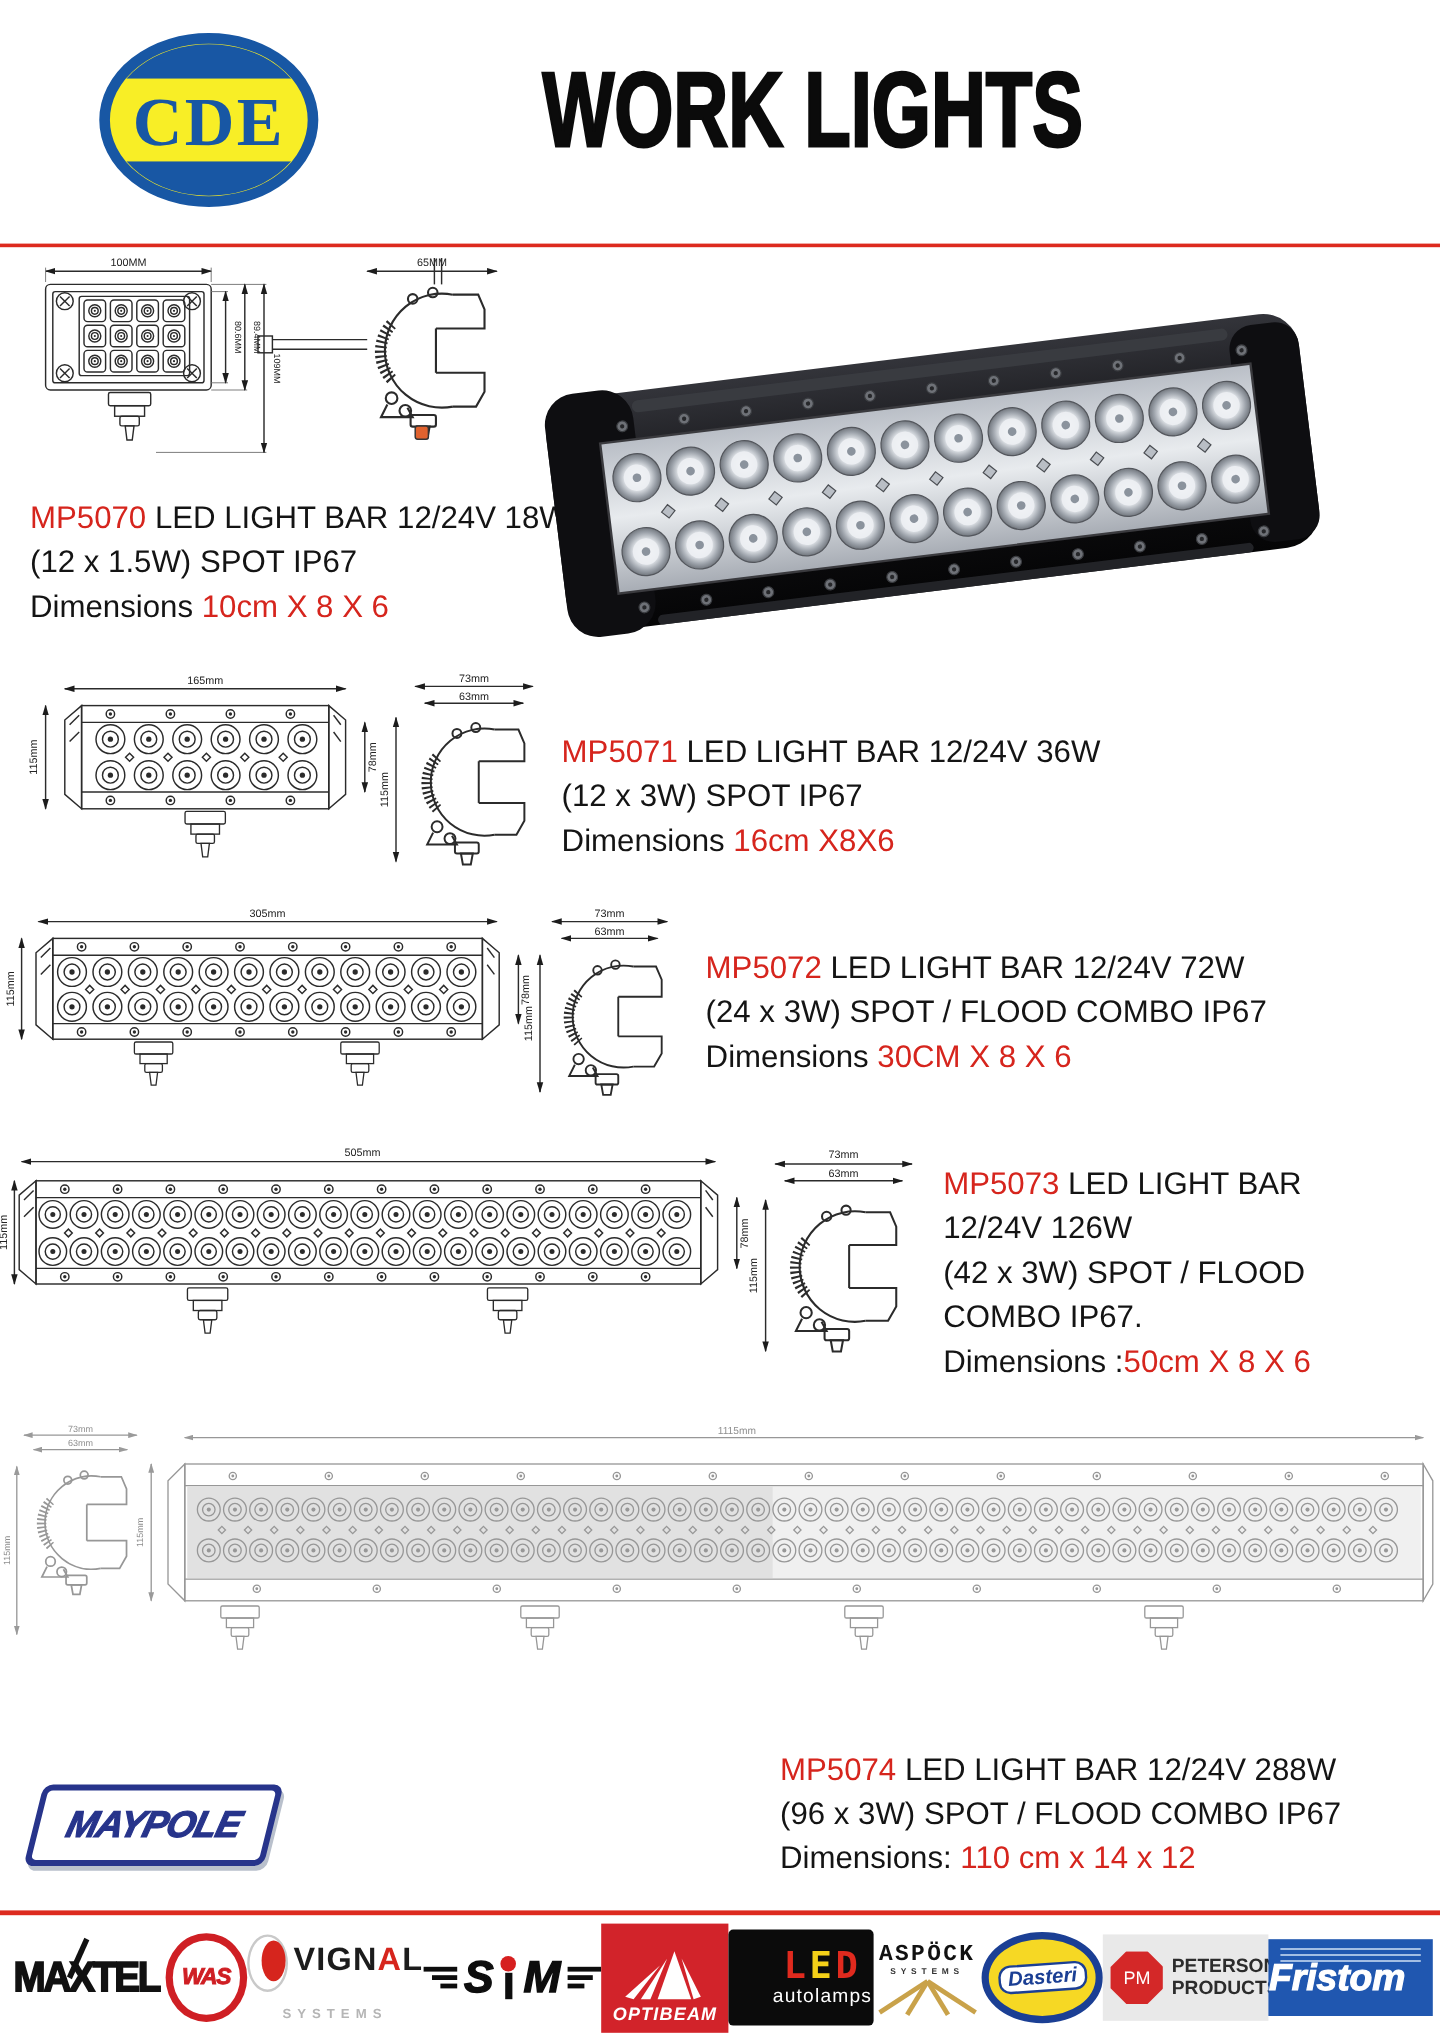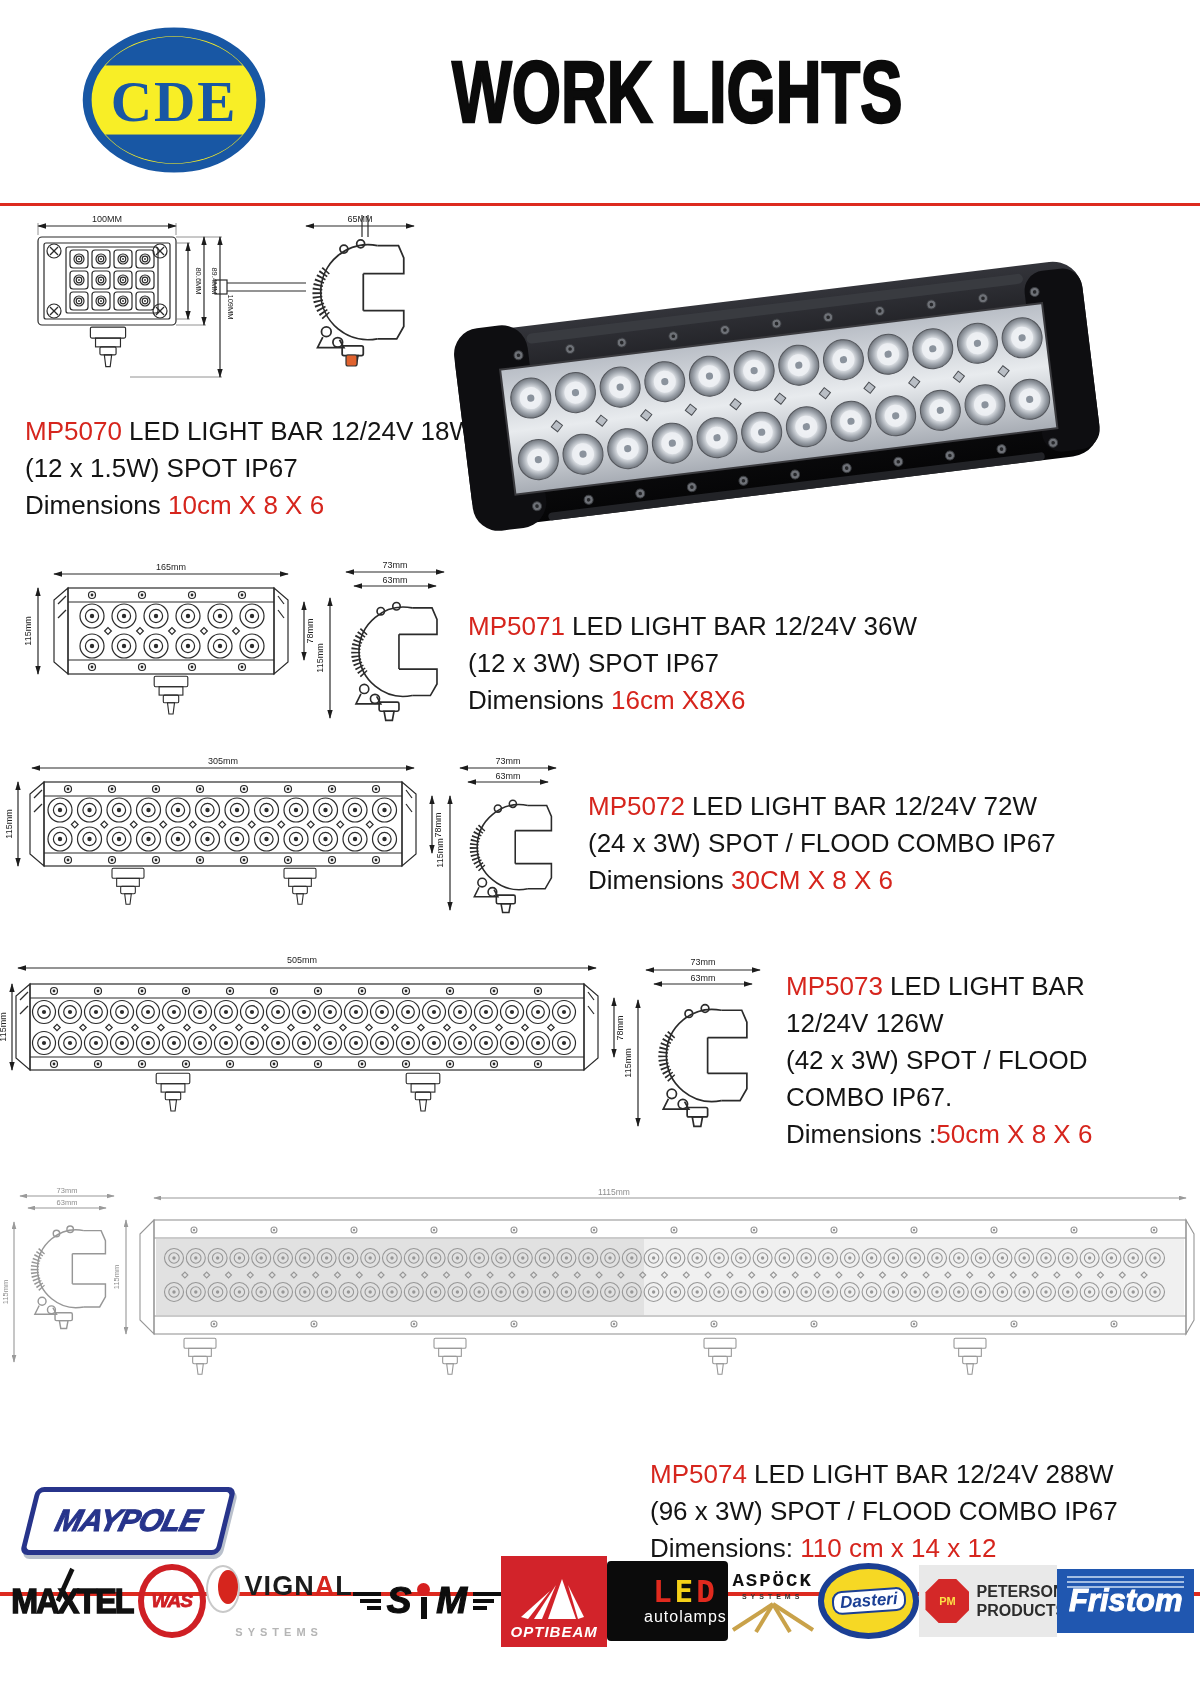--- a/index.html
+++ b/index.html
@@ -52,21 +52,21 @@
   
   .maypole{left:28px;top:1487px;width:190px;height:58px;transform:skewX(-14deg);
      background:var(--maypole_blue,#27348b);border-radius:8px;padding:5px;
      box-shadow:3px 4px 0 #b9c0cc;}
   .mp-inner{background:#fff;height:100%;border-radius:4px;display:flex;
      align-items:center;justify-content:center;}
   .mp-inner span{font-style:italic;font-weight:bold;font-size:31px;
      color:var(--maypole_blue,#27348b);letter-spacing:-1px;-webkit-text-stroke:1px var(--maypole_blue,#27348b);}
 
   
-  .footer{left:6px;top:1555px;width:1188px;height:92px;display:flex;
+  .footer{left:6px;top:1602px;width:1188px;height:92px;display:flex;
      align-items:center;justify-content:space-between;}
   .maxtel{position:relative;font-weight:bold;font-size:35px;letter-spacing:-2px;
      color:#111;transform:scaleX(.92);-webkit-text-stroke:1.5px #111;}
   .maxtel .slash{position:absolute;left:56px;top:-14px;width:5px;height:36px;
      background:#111;transform:rotate(26deg);}
   .was{width:62px;height:62px;border:6px solid var(--was_red,#cf1f24);border-radius:50%;
      display:flex;align-items:center;justify-content:center;}
   .was-text{color:var(--was_red,#cf1f24);font-weight:bold;font-style:italic;
      font-size:19px;letter-spacing:-1px;-webkit-text-stroke:.8px var(--was_red,#cf1f24);}
   .vignal{display:flex;flex-direction:column;align-items:center;gap:20px;}
@@ -100,24 +100,24 @@
   .aspock-sub{font-size:7px;letter-spacing:4px;color:#333;margin:1px 0 2px;font-weight:bold;}
   .dasteri{width:100px;height:64px;border:6px solid var(--dasteri_blue,#1b3f94);border-radius:50%;
      background:var(--dasteri_yellow,#f6d824);display:flex;align-items:center;justify-content:center;}
   .dasteri-band{background:#fff;border:2px solid var(--dasteri_blue,#1b3f94);border-radius:10px;
      padding:0 6px;transform:rotate(-4deg);font-style:italic;font-weight:bold;font-size:17px;
      color:var(--dasteri_blue,#1b3f94);}
   .peterson{width:138px;height:72px;background:#e9e9e9;display:flex;align-items:center;
      gap:7px;padding:4px 6px;box-sizing:border-box;}
   .pm-badge{width:44px;height:44px;min-width:44px;background:var(--peterson_red,#d42828);
      clip-path:polygon(30% 0,70% 0,100% 30%,100% 70%,70% 100%,30% 100%,0 70%,0 30%);
-     color:#fde047;font-weight:bold;display:flex;align-items:center;justify-content:center;font-size:11px;}
+     color:#ffffff;font-weight:normal;display:flex;align-items:center;justify-content:center;font-size:15px;}
   .peterson-text{font-size:16px;font-weight:bold;color:#2c2c2c;line-height:19px;}
   .fristom{width:152px;height:64px;background:var(--fristom_blue,#2057b0);color:#fff;
-     display:flex;align-items:center;justify-content:center;font-style:italic;
+     display:flex;align-items:center;justify-content:flex-start;font-style:italic;
      font-weight:bold;font-size:31px;position:relative;-webkit-text-stroke:1px #fff;}
   .fristom .lines{position:absolute;left:10px;top:7px;right:10px;height:12px;
      background:repeating-linear-gradient(to bottom,#cfe0f4 0 2px,transparent 2px 5px);opacity:.75;}
 </style>
 </head>
 <body>
 
 <svg width="0" height="0" style="position:absolute">
   <defs>
     <marker id="arrK" viewBox="0 0 10 6" refX="9" refY="3" markerWidth="9" markerHeight="6" orient="auto-start-reverse" markerUnits="userSpaceOnUse">

